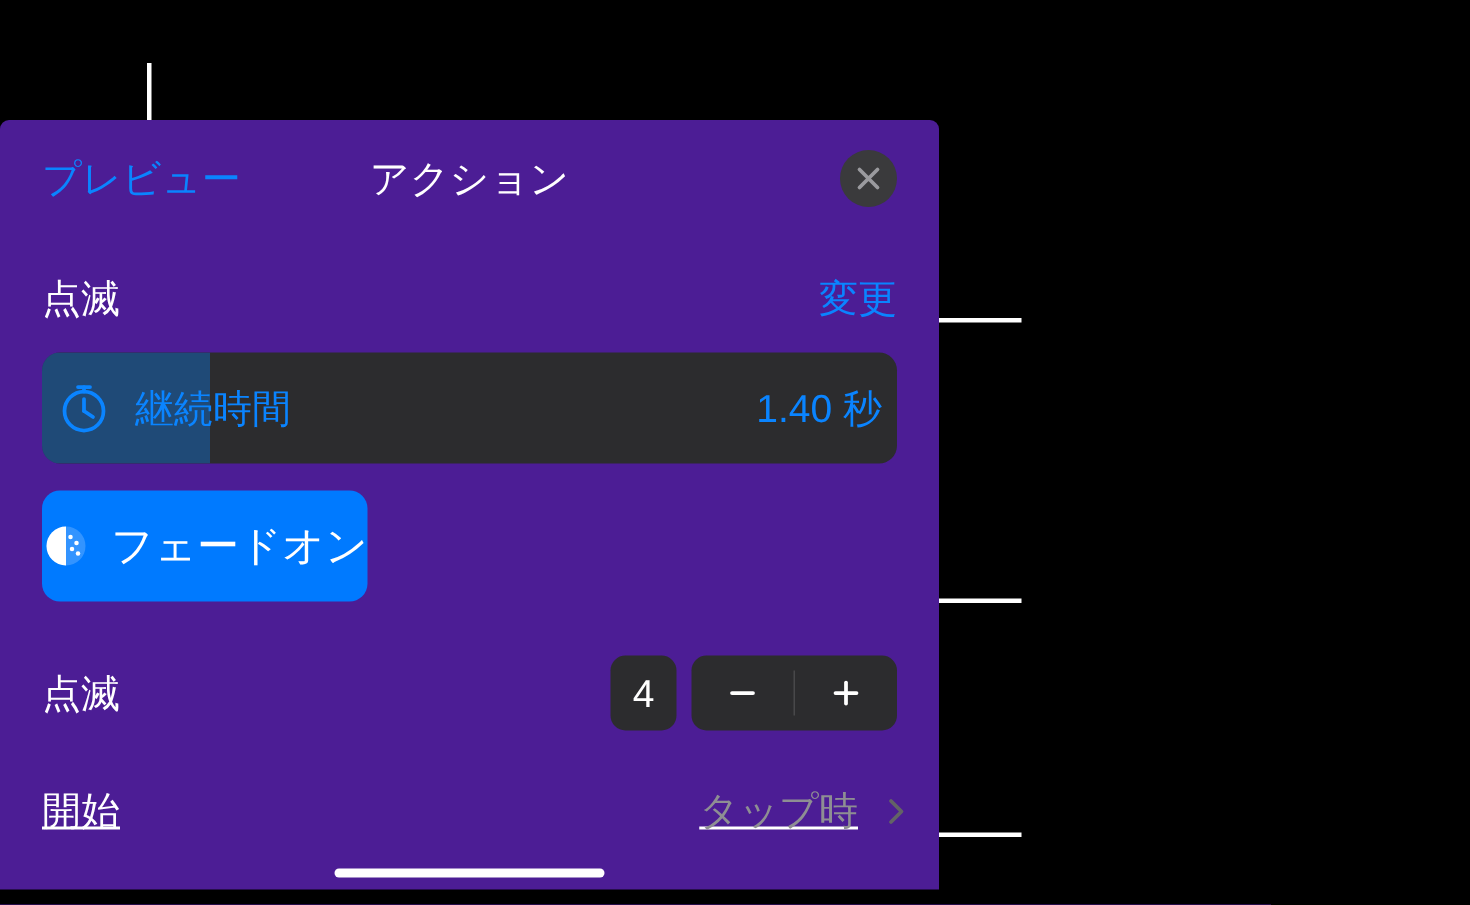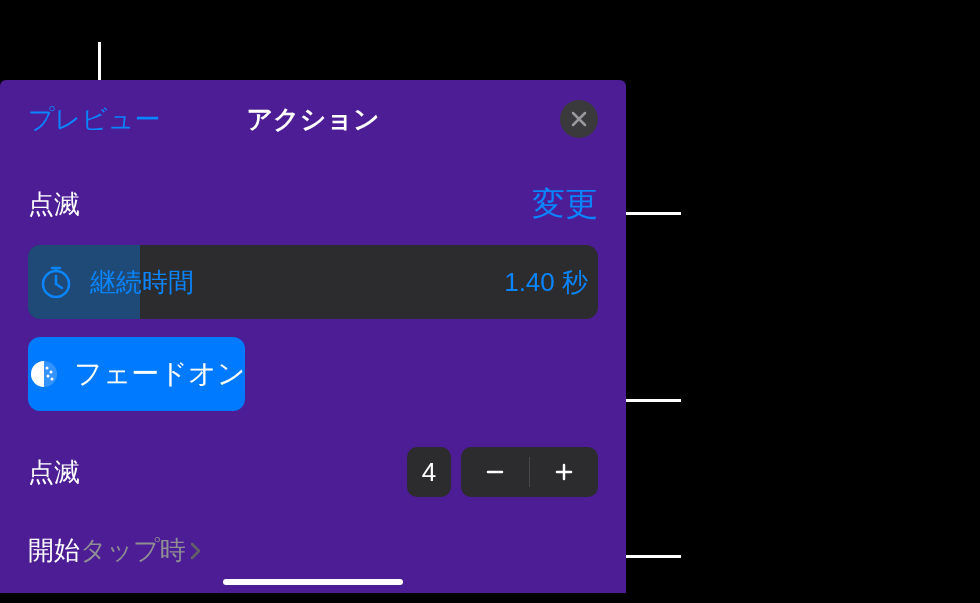--- a/index.html
+++ b/index.html
@@ -43,21 +43,21 @@
       background: none;
       border: none;
       cursor: pointer;
     }
     
     .title {
       position: absolute;
       left: 50%;
       transform: translateX(-50%);
       font-size: 26px;
-      font-weight: 700;
+      font-weight: 400;
       color: #fff;
     }
     
     .close-btn {
       width: 38px;
       height: 38px;
       border-radius: 50%;
       background: #3a3a3c;
       border: none;
       cursor: pointer;
@@ -76,21 +76,21 @@
     }
     
     .section-label {
       font-size: 26px;
       font-weight: 400;
       color: #fff;
     }
     
     .change-btn {
       color: #0a84ff;
-      font-size: 33px;
+      font-size: 26px;
       font-weight: 400;
       background: none;
       border: none;
       cursor: pointer;
     }
     
     .duration-row {
       margin: 0 28px 18px 28px;
       background: #2c2c2e;
       border-radius: 12px;
@@ -215,32 +215,34 @@
     
     .stepper-divider {
       width: 1px;
       background: #48484a;
       margin: 10px 0;
     }
     
     .start-row {
       display: flex;
       align-items: center;
+      justify-content: space-between;
       padding: 18px 22px 18px 28px;
+      text-decoration: underline;
     }
     
     .start-label {
       font-size: 26px;
       color: #fff;
     }
     
     .start-value-wrap {
       display: flex;
       align-items: center;
-      gap: 4px;
+      gap: 20px;
     }
     
     .start-value {
       font-size: 26px;
       color: #8e8e93;
     }
     
     .chevron {
       color: #636366;
       font-size: 20px;

